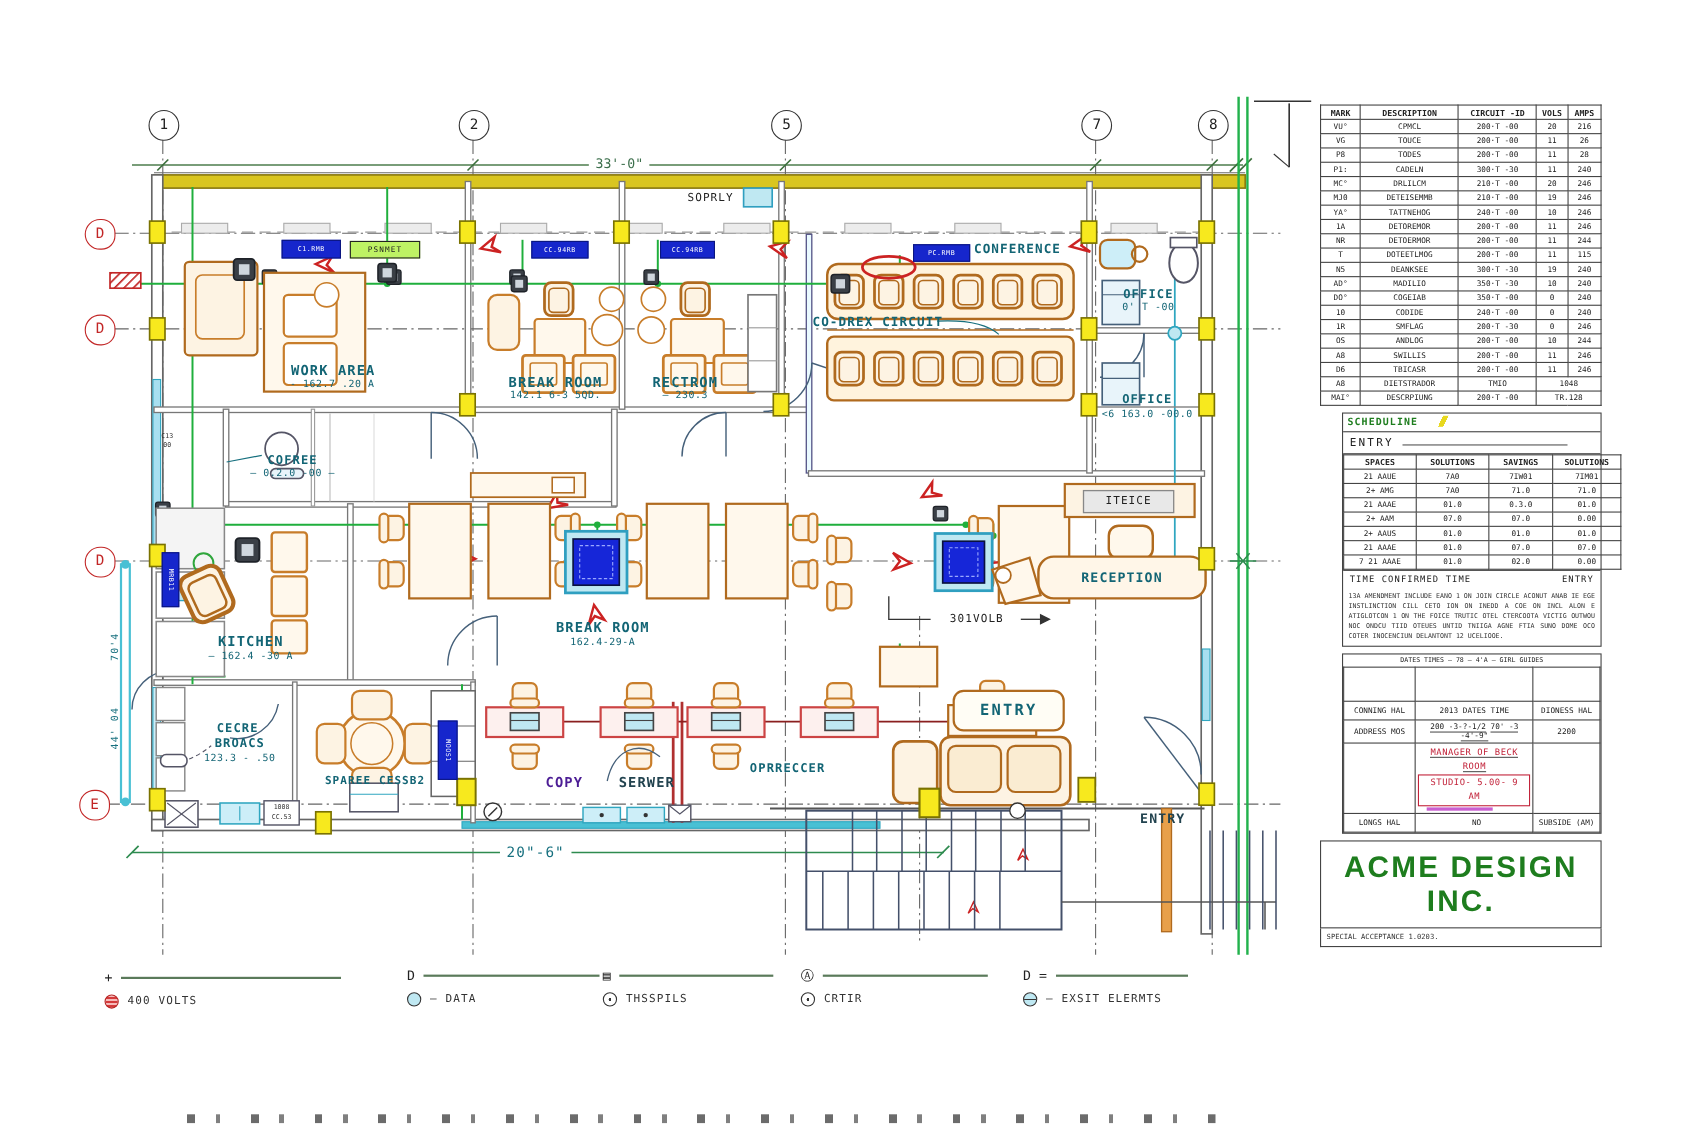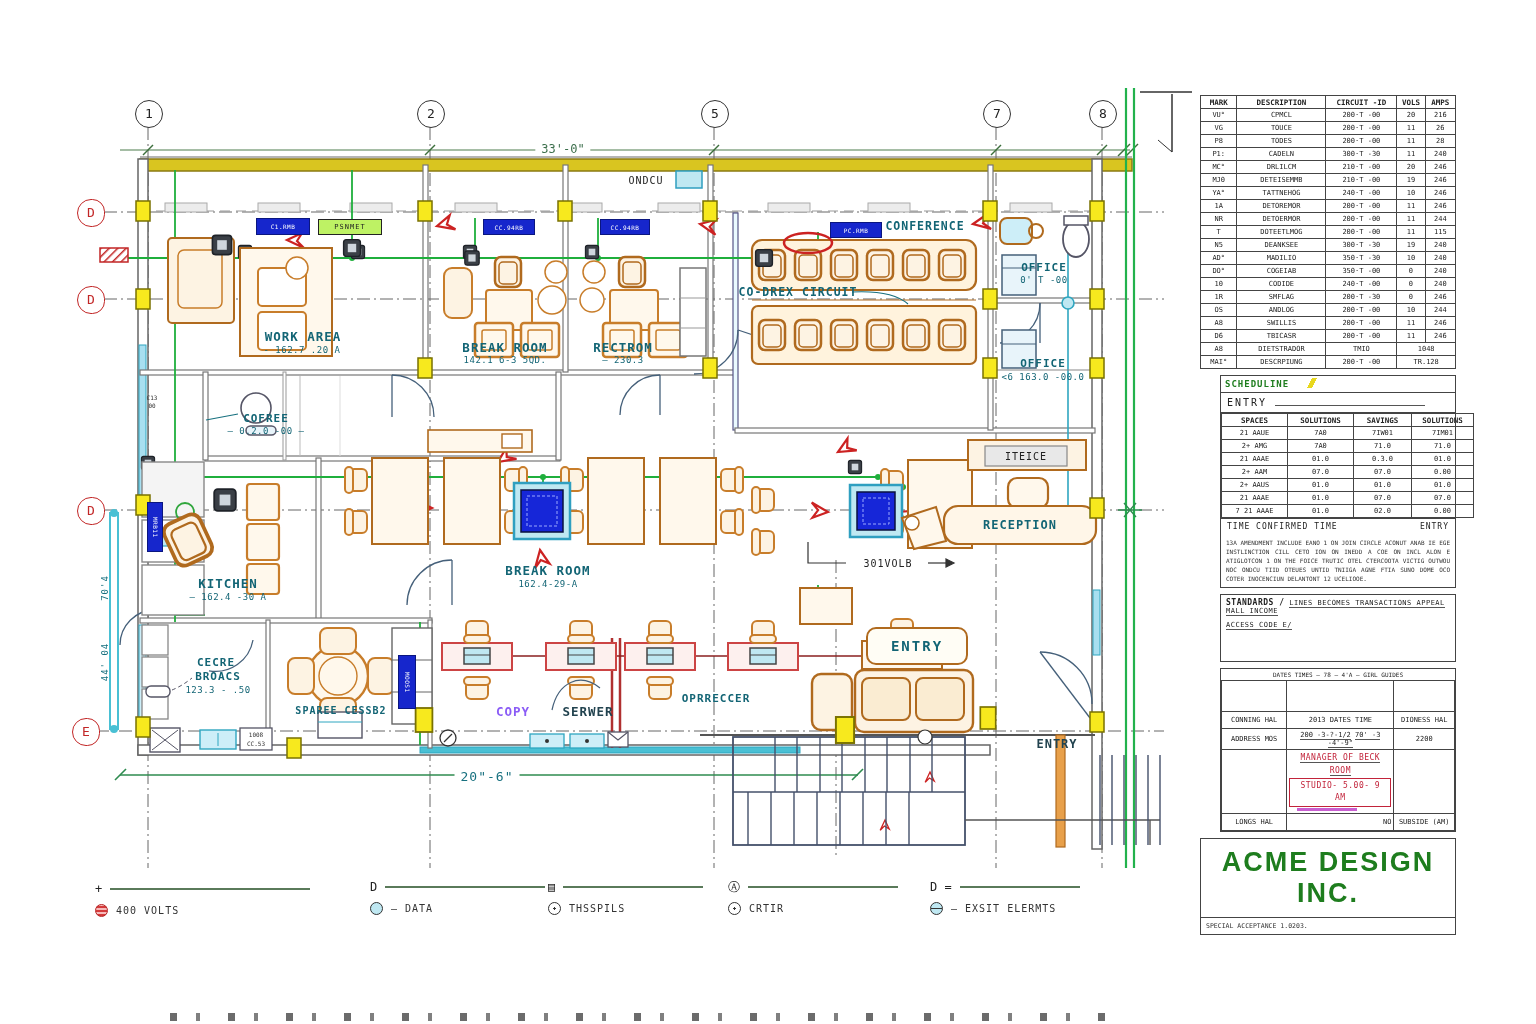--- a/index.html
+++ b/index.html
@@ -557,25 +557,25 @@
 <div class="lb rm" style="left:228px;top:583px;">KITCHEN</div>
 <div class="lb sub" style="left:228px;top:597px;">— 162.4 -30 A</div>
 <div class="lb rm" style="left:548px;top:570px;">BREAK ROOM</div>
 <div class="lb sub" style="left:548px;top:584px;">162.4-29-A</div>
 <div class="lb rm" style="left:1020px;top:525px;font-size:12px;">RECEPTION</div>
 <div class="lb" style="left:1026px;top:456px;font-size:10px;color:#222;">ITEICE</div>
 <div class="lb rm" style="left:216px;top:662px;font-size:11px;">CECRE</div>
 <div class="lb rm" style="left:218px;top:676px;font-size:11px;">BROACS</div>
 <div class="lb sub" style="left:218px;top:690px;">123.3 - .50</div>
 <div class="lb rm" style="left:341px;top:710px;font-size:10px;">SPAREE CESSB2</div>
-<div class="lb rm" style="left:513px;top:711px;color:#8b5cf6;">COPY</div>
+<div class="lb rm" style="left:513px;top:711px;color:#4c1d95;">COPY</div>
 <div class="lb rm" style="left:588px;top:711px;color:#22434f;">SERWER</div>
 <div class="lb rm" style="left:716px;top:698px;font-size:11px;">OPRRECCER</div>
 <div class="lb rm" style="left:1057px;top:744px;font-size:12px;color:#22434f;">ENTRY</div>
-<div class="lb" style="left:646px;top:180px;font-size:10px;color:#222;">ONDCU</div>
+<div class="lb" style="left:646px;top:180px;font-size:10px;color:#222;">SOPRLY</div>
 <div class="lb" style="left:888px;top:563px;font-size:10px;color:#222;background:#fff;padding:0 3px;">301VOLB</div>
 <div class="entryplate" style="left:866px;top:627px;width:98px;height:34px;">ENTRY</div>
 
 <div class="lb tiny" style="left:152px;top:397px;">C13</div>
 <div class="lb tiny" style="left:152px;top:405px;">00</div>
 <div class="lb tiny" style="left:256px;top:734px;">1008</div>
 <div class="lb tiny" style="left:256px;top:743px;">CC.53</div>
 
 <div class="plate" style="left:256px;top:218px;width:52px;height:15px;">C1.RMB</div>
 <div class="plate" style="left:483px;top:219px;width:50px;height:14px;">CC.94RB</div>
@@ -808,25 +808,20 @@
             </tr>
           </tbody>
     </table>
     <div class="s2foot">
       <span>TIME CONFIRMED TIME</span>
       <span>ENTRY</span>
     </div>
     <div class="note">13A AMENDMENT INCLUDE EANO 1 ON JOIN CIRCLE ACONUT ANAB IE EGE INSTLINCTION CILL CETO ION ON INEDD A COE ON INCL ALON E ATIGLOTCON 1 ON THE FOICE TRUTIC OTEL CTERCOOTA VICTIG OUTWOU NOC ONDCU TIID OTEUES UNTID TNIIGA AGNE FTIA SUNO DOME OCO COTER INOCENCIUN DELANTONT 12 UCELIOOE.</div>
   </div>
 
-  <div class="box" style="height:66px;">
-    <div class="nline"><b>STANDARDS /</b>
-      <span class="u">LINES BECOMES TRANSACTIONS APPEAL MALL INCOME</span></div>
-    <div class="nline"><span class="u">ACCESS CODE E/</span></div>
-  </div>
 
 
   <div class="box">
     <div style="font-size:6px;text-align:center;padding:2px;">DATES TIMES — 78 — 4'A — GIRL GUIDES</div>
     <table class="tb">
       <tbody>
             <tr>
         <td style="width:28%;height:26px;"></td>
         <td style="width:46%;"></td>
         <td></td>
@@ -850,21 +845,21 @@
           <div class="red-script">
             <span class="u">MANAGER OF BECK ROOM</span><br>
             <span class="bx">STUDIO- 5.00- 9 AM</span>
             <div class="pu"></div>
           </div>
         </td>
         <td></td>
       </tr>
       <tr>
         <td>LONGS HAL</td>
-        <td style="text-align:right;padding-left:6px;">NO</td>
+        <td style="text-align:center;padding-left:6px;">NO</td>
         <td>SUBSIDE (AM)</td>
       </tr>
     </tbody>
         </table>
   </div>
 
   <div class="acme">ACME DESIGN INC.</div>
   <div class="acmesub">SPECIAL ACCEPTANCE 1.0203.</div>
 </div>
 

